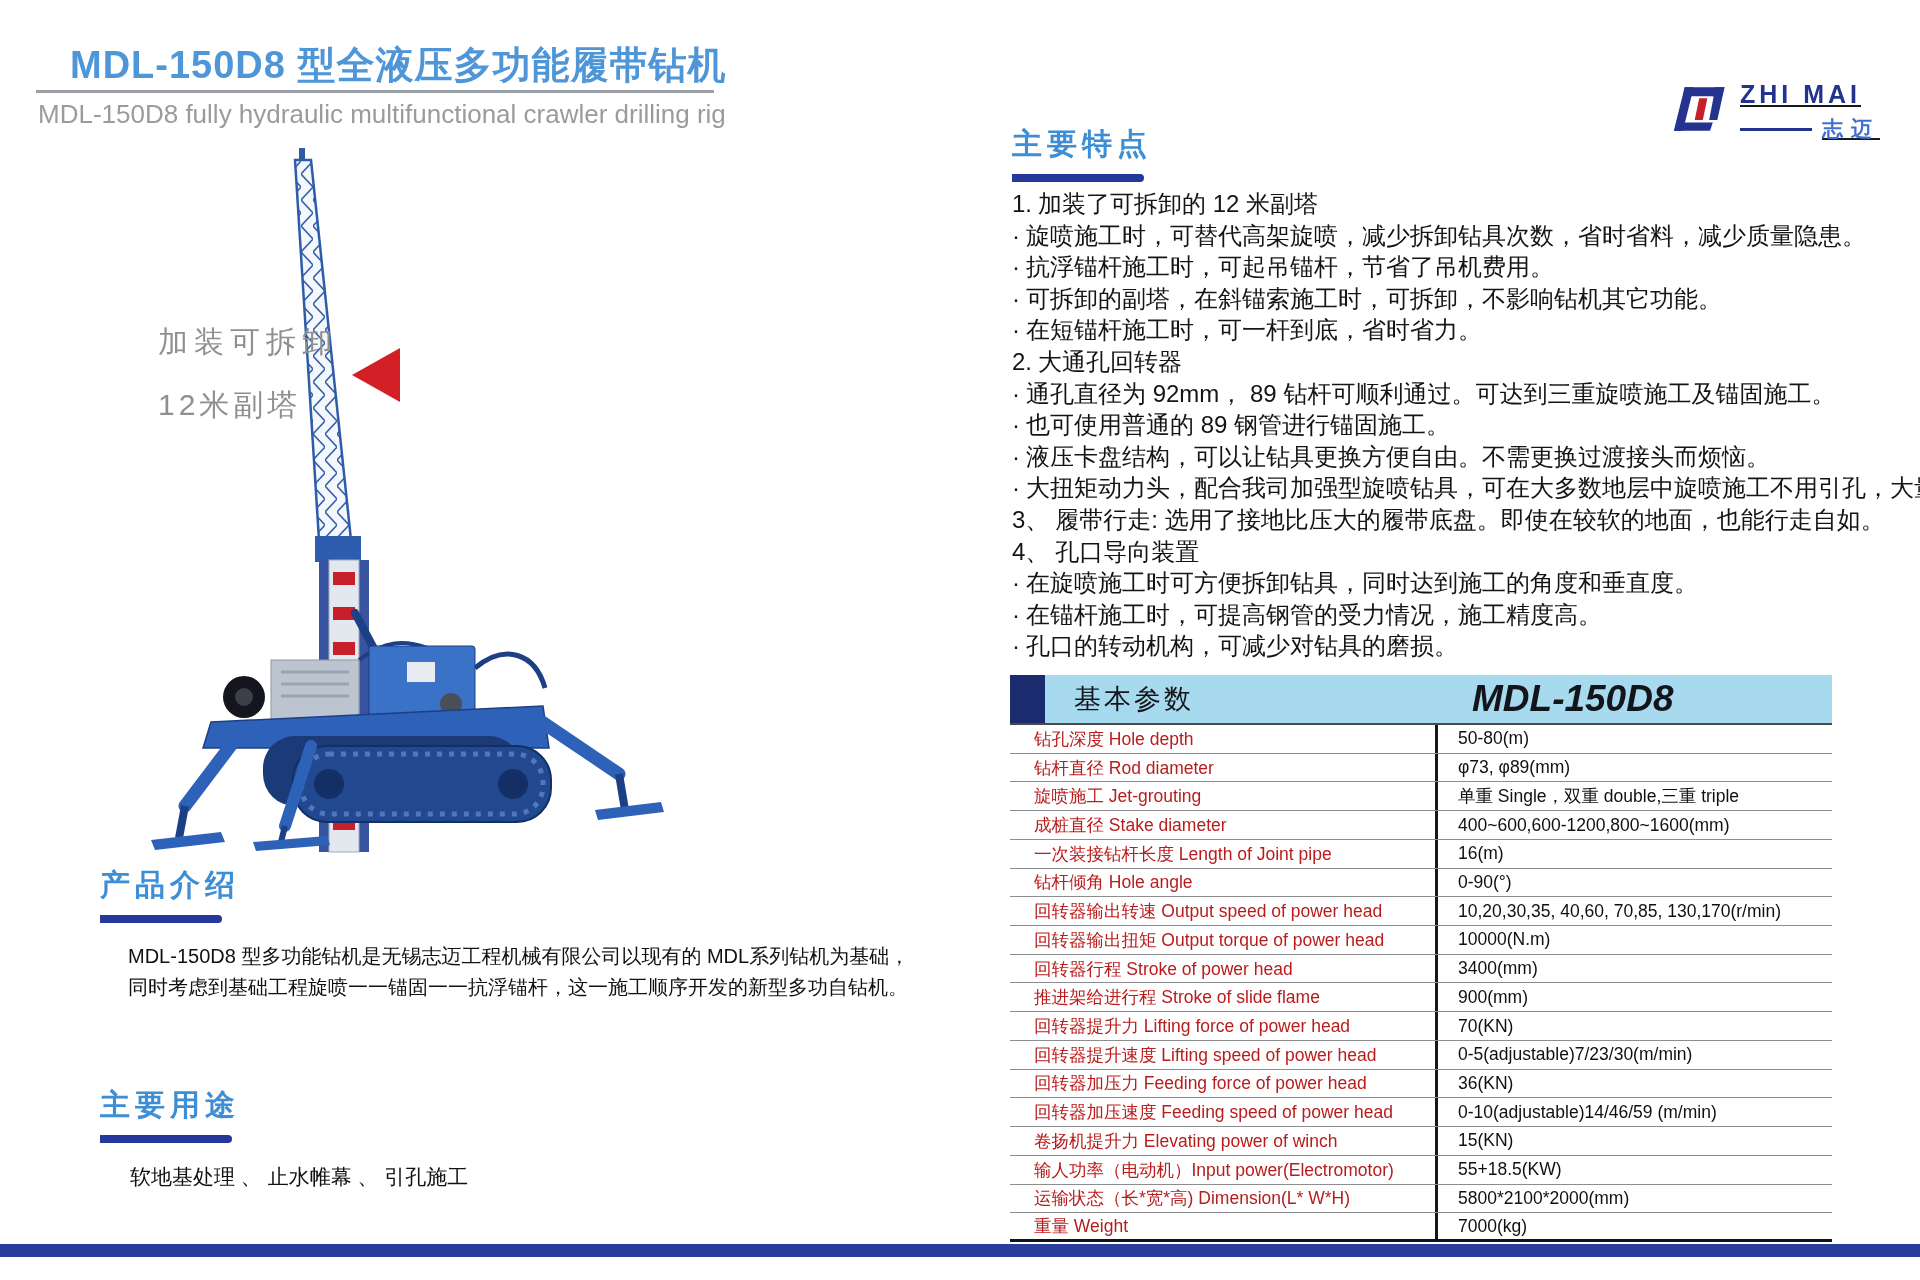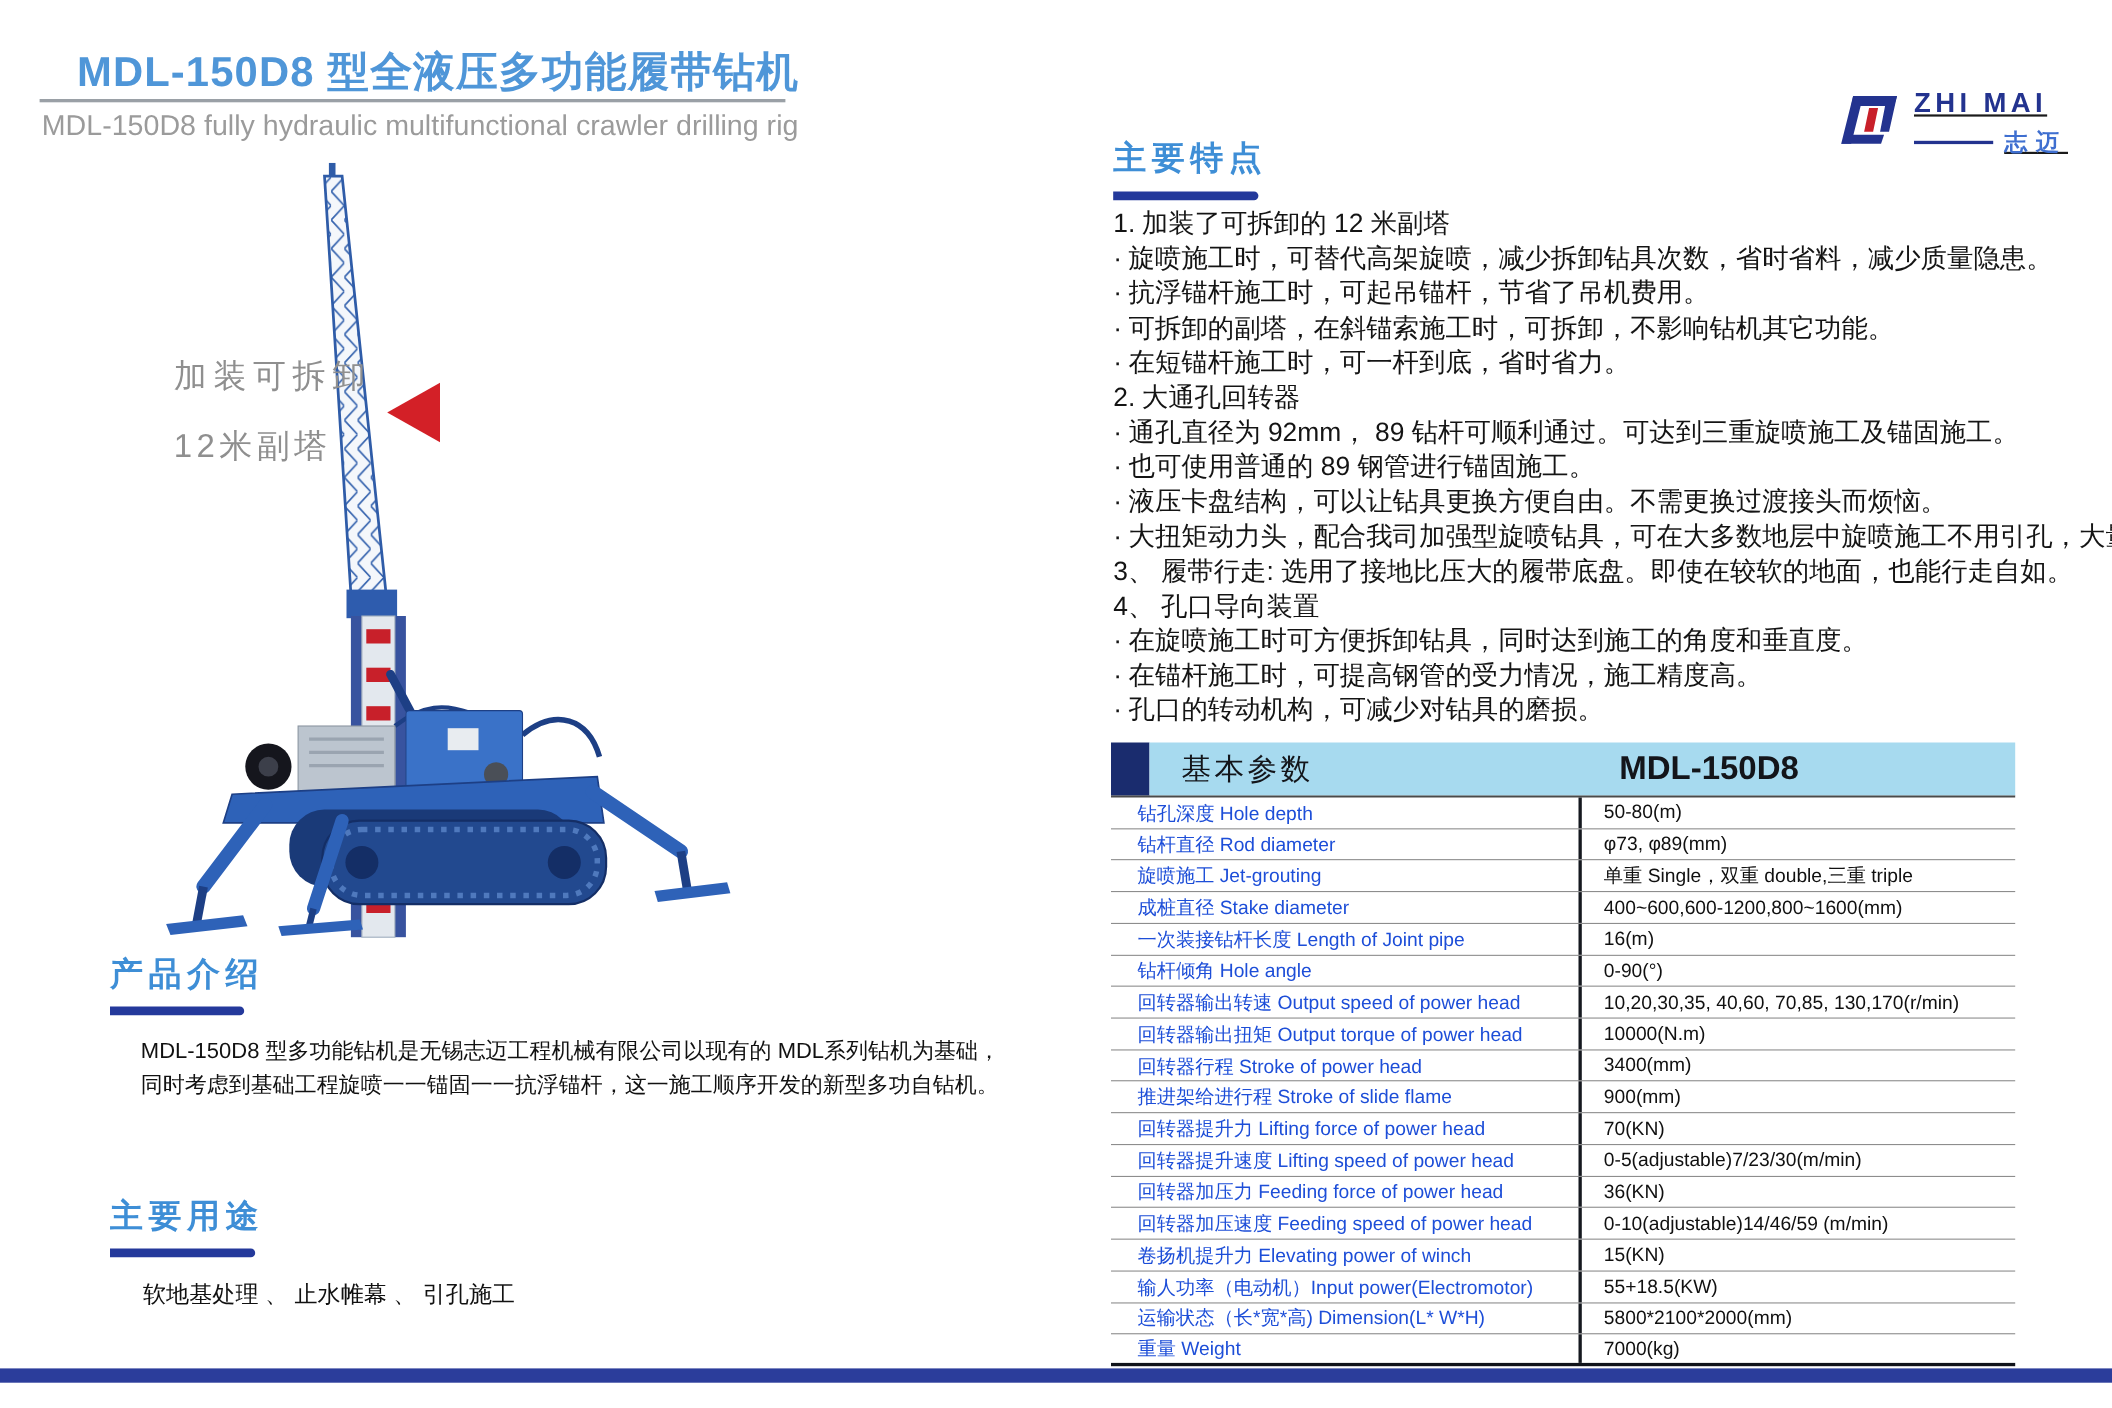--- a/index.html
+++ b/index.html
@@ -57,28 +57,28 @@
   .spec-table{position:absolute;left:1010px;top:675px;width:822px;}
   .thead{position:relative;height:48px;display:flex;}
   .navy-sq{width:35px;height:48px;background:#1a2c6e;}
   .thead-band{flex:1;background:#a7daef;}
   .th-left{
     position:absolute;left:64px;top:0;line-height:48px;
     font-size:27px;color:#13151a;letter-spacing:3px;white-space:nowrap;
   }
   .th-right{
     position:absolute;left:462px;top:0;line-height:48px;
-    font-size:30px;font-weight:bold;color:#13151a;white-space:nowrap;
+    font-size:37px;font-weight:bold;color:#13151a;white-space:nowrap;font-style:italic;
   }
   .tbody{border-top:2px solid #4a4a4a;}
   .tr{display:flex;height:28.72px;box-sizing:border-box;border-bottom:1.6px solid #8d8d8d;}
   .tr:last-child{border-bottom:3.5px solid #10131a;}
   .td-label{
     width:425px;box-sizing:border-box;padding-left:24px;
-    font-size:17.5px;display:flex;align-items:center;white-space:nowrap;color:#1d4ed8;
+    font-size:17.5px;display:flex;align-items:center;white-space:nowrap;color:#b91c1c;
   }
   .td-value{
     flex:1;border-left:3px solid #15181f;padding-left:20px;
     font-size:17.5px;display:flex;align-items:center;white-space:nowrap;color:#101010;
   }
   
   .intro{position:absolute;left:100px;top:865px;width:830px;}
   .intro .sec-bar{width:122px;}
   .intro-body{
     margin:18px 0 0 0;padding-left:28px;width:800px;

